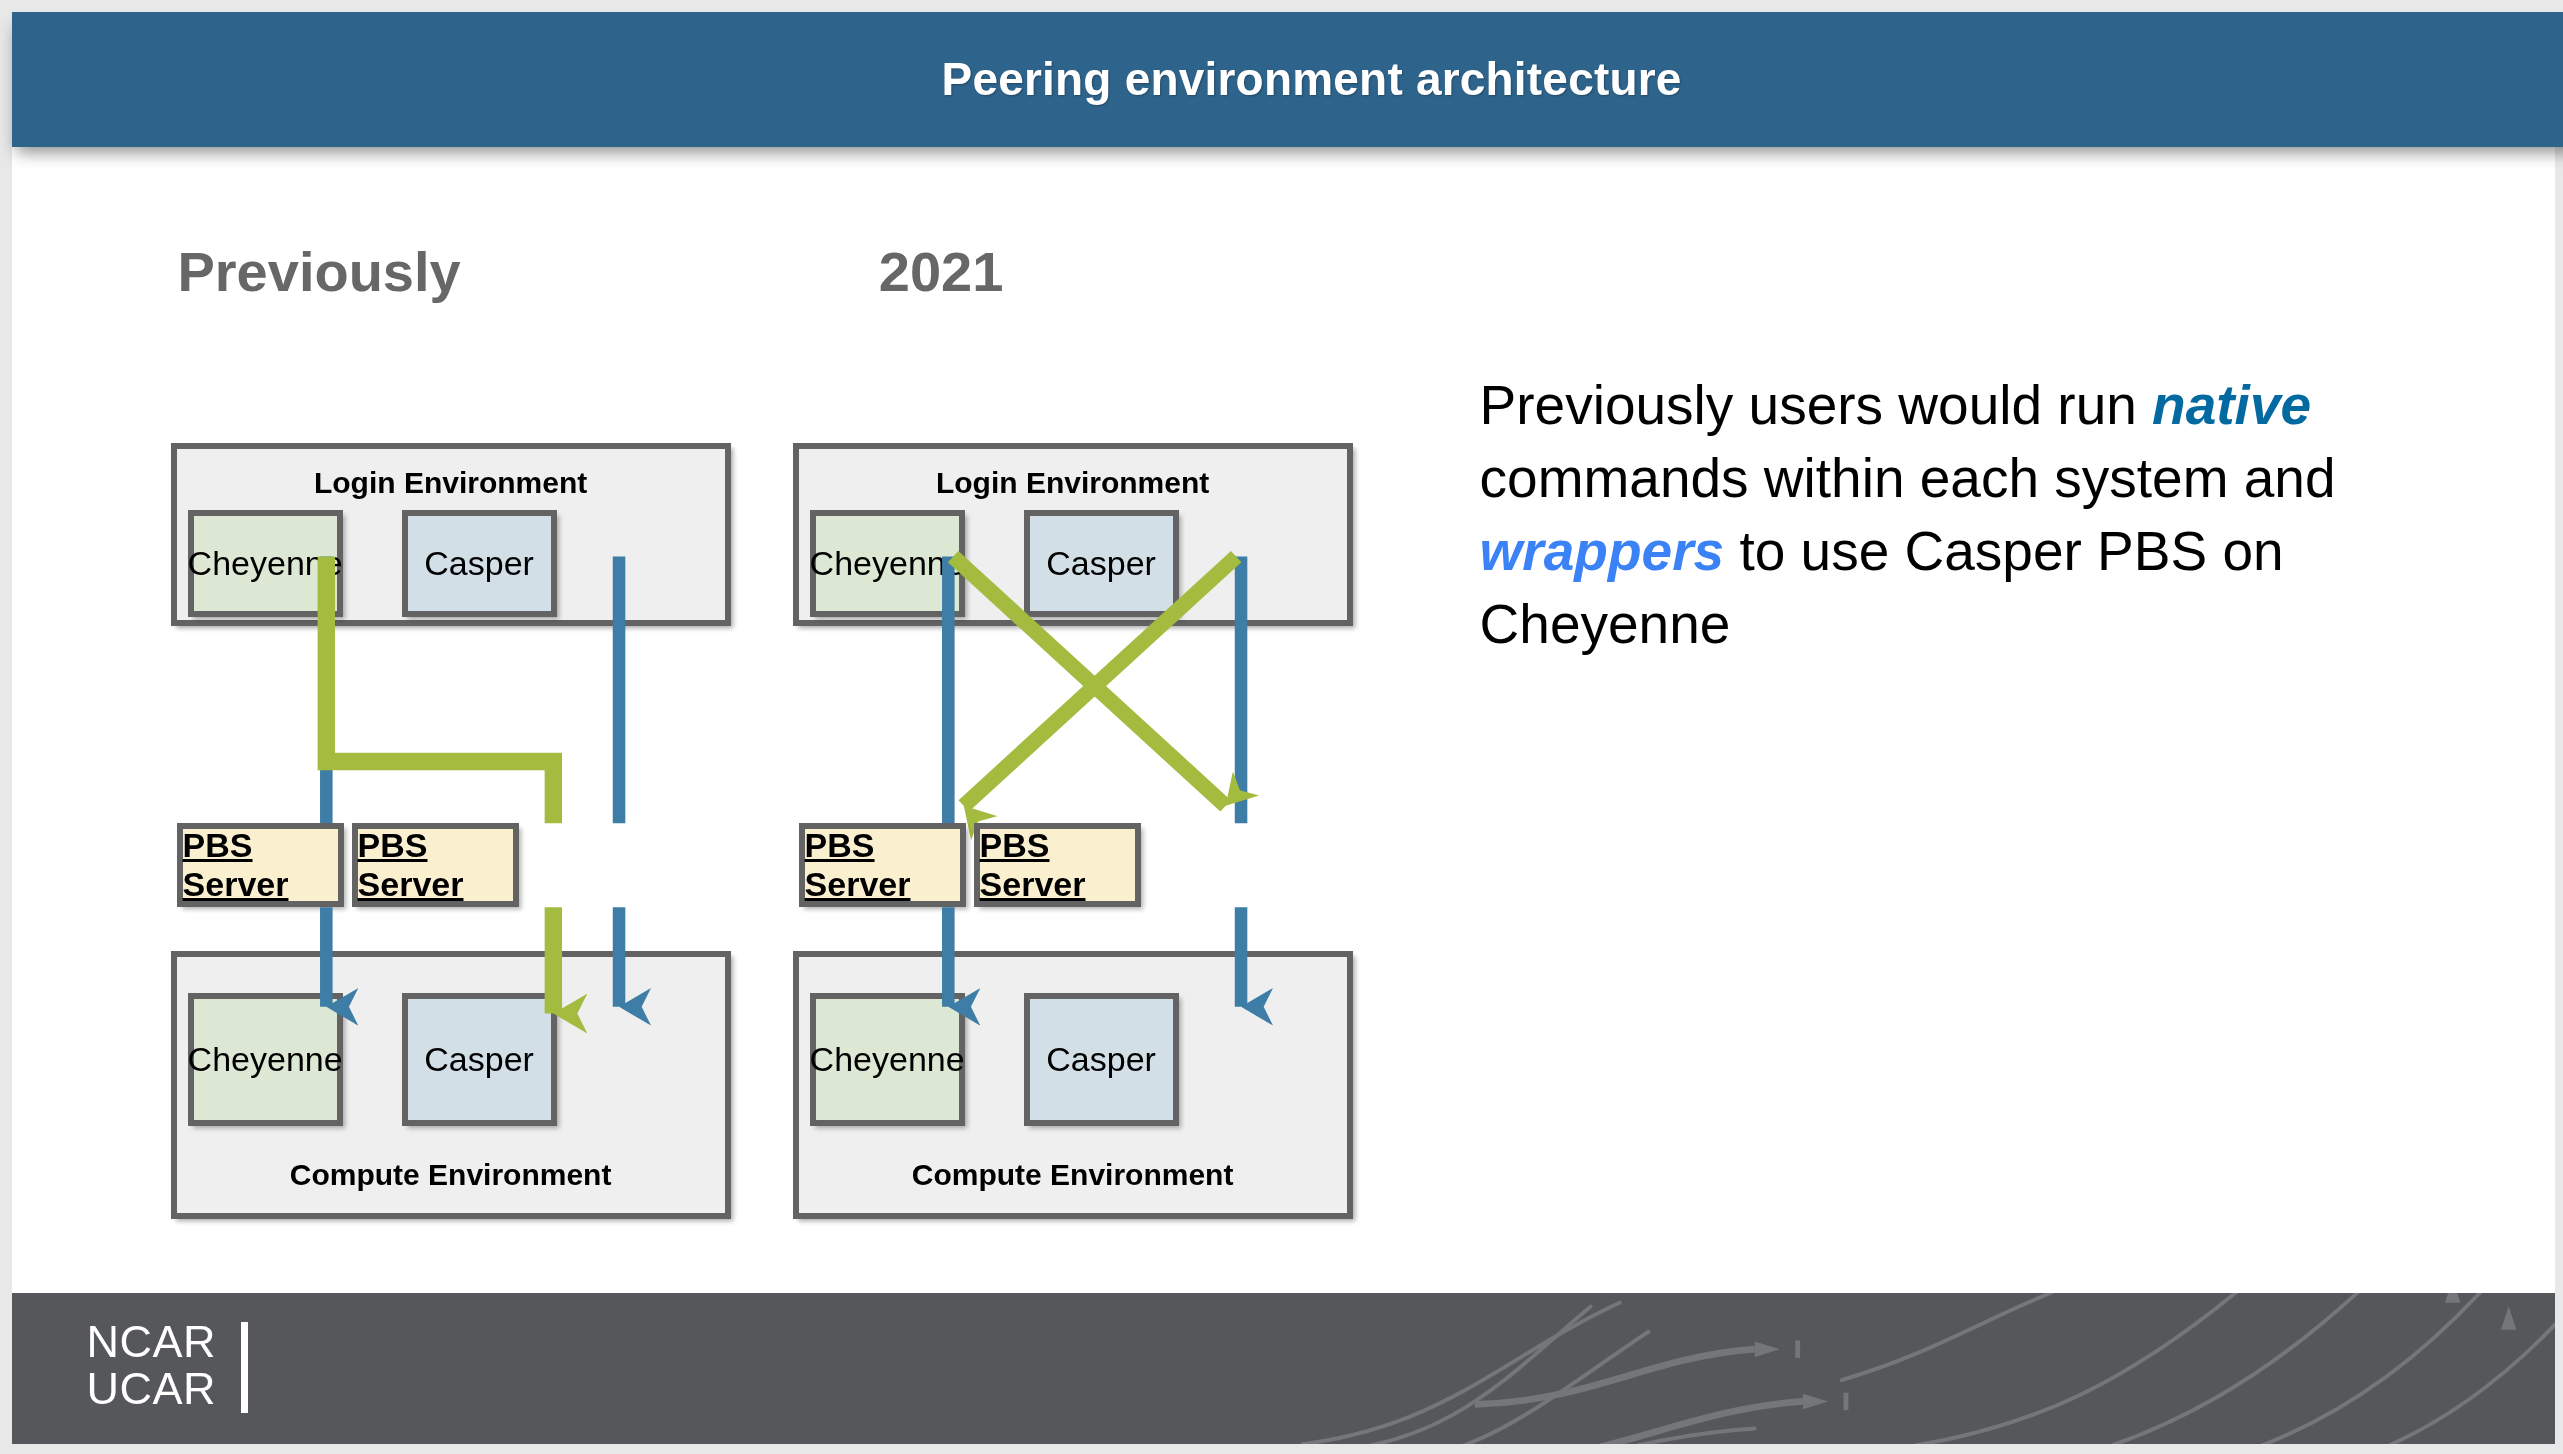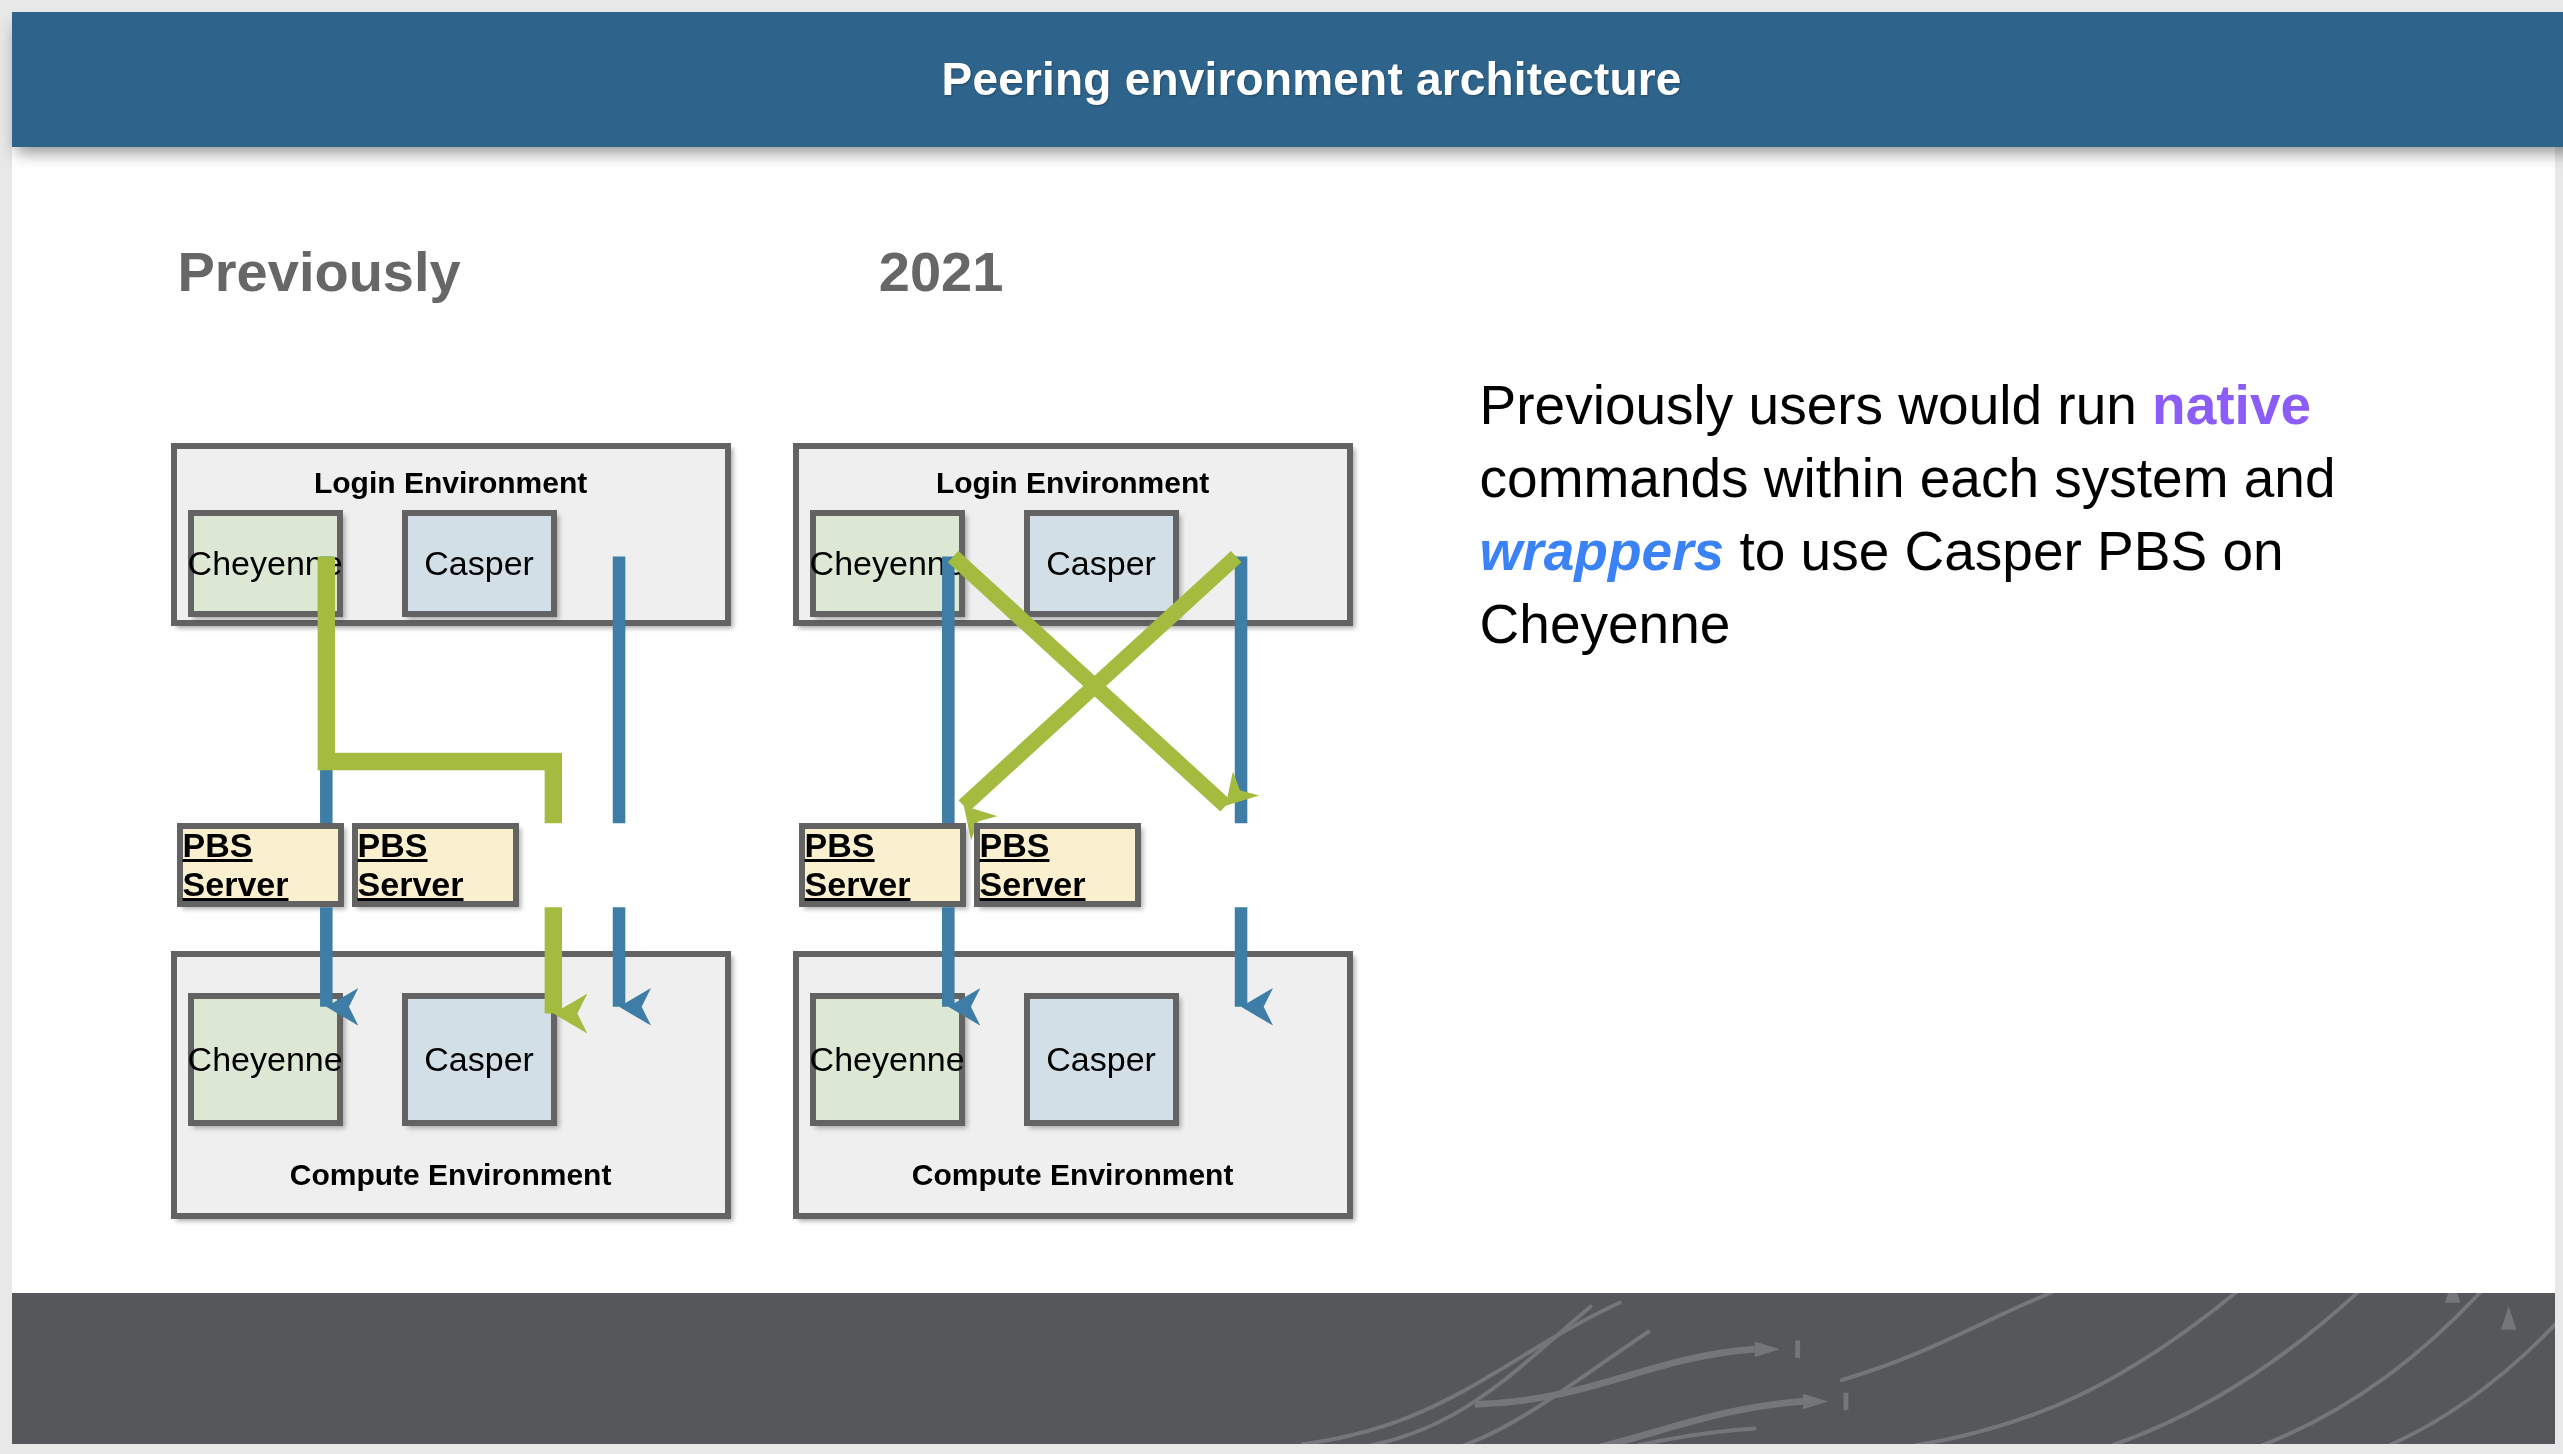--- a/index.html
+++ b/index.html
@@ -86,21 +86,21 @@
   .conn-over{z-index:4;}
 
   
   #text-col{
     position:absolute;left:1468px;top:222px;width:1024px;
   }
   .para{
     font-size:55px;line-height:1.33;color:#000;
     margin:0 0 60px 0;
   }
-  .em-blue{color:#8b5cf6;font-weight:bold;}
+  .em-blue{color:#0369a1;font-weight:bold;font-style:italic;}
   .em-blue-upright{color:#3d7da6;font-weight:bold;font-style:normal;}
   .em-green{color:#3b82f6;font-weight:bold;font-style:italic;}
 
   
   #footer{
     position:absolute;left:11.6px;bottom:9.7px;width:2544px;height:151px;
     background:#55575b;overflow:hidden;
   }
   #footer-swoosh{position:absolute;right:0;top:0;width:1255px;height:151px;opacity:.55;}
   #logo{
@@ -276,20 +276,27 @@
         <rect x="512" y="49" width="5" height="18"></rect>
         <rect x="562" y="103" width="5" height="18"></rect>
       </g>
 
       <g fill="#8e9094">
         <path d="M1185 10 L1193 -14 L1201 10 Z"></path>
         <path d="M1243 38 L1251 14 L1259 38 Z"></path>
       </g>
     </svg>
 
+    <div id="logo">
+      <div id="logo-words">
+        <div>NCAR</div>
+        <div>UCAR</div>
+      </div>
+      <div id="logo-bar"></div>
+    </div>
   </div>
 
   <div id="slide-edge-left"></div>
   <div id="slide-edge-right"></div>
   <div id="slide-edge-top"></div>
   <div id="slide-edge-bottom"></div>
 </div>
 
 
 </body></html>

